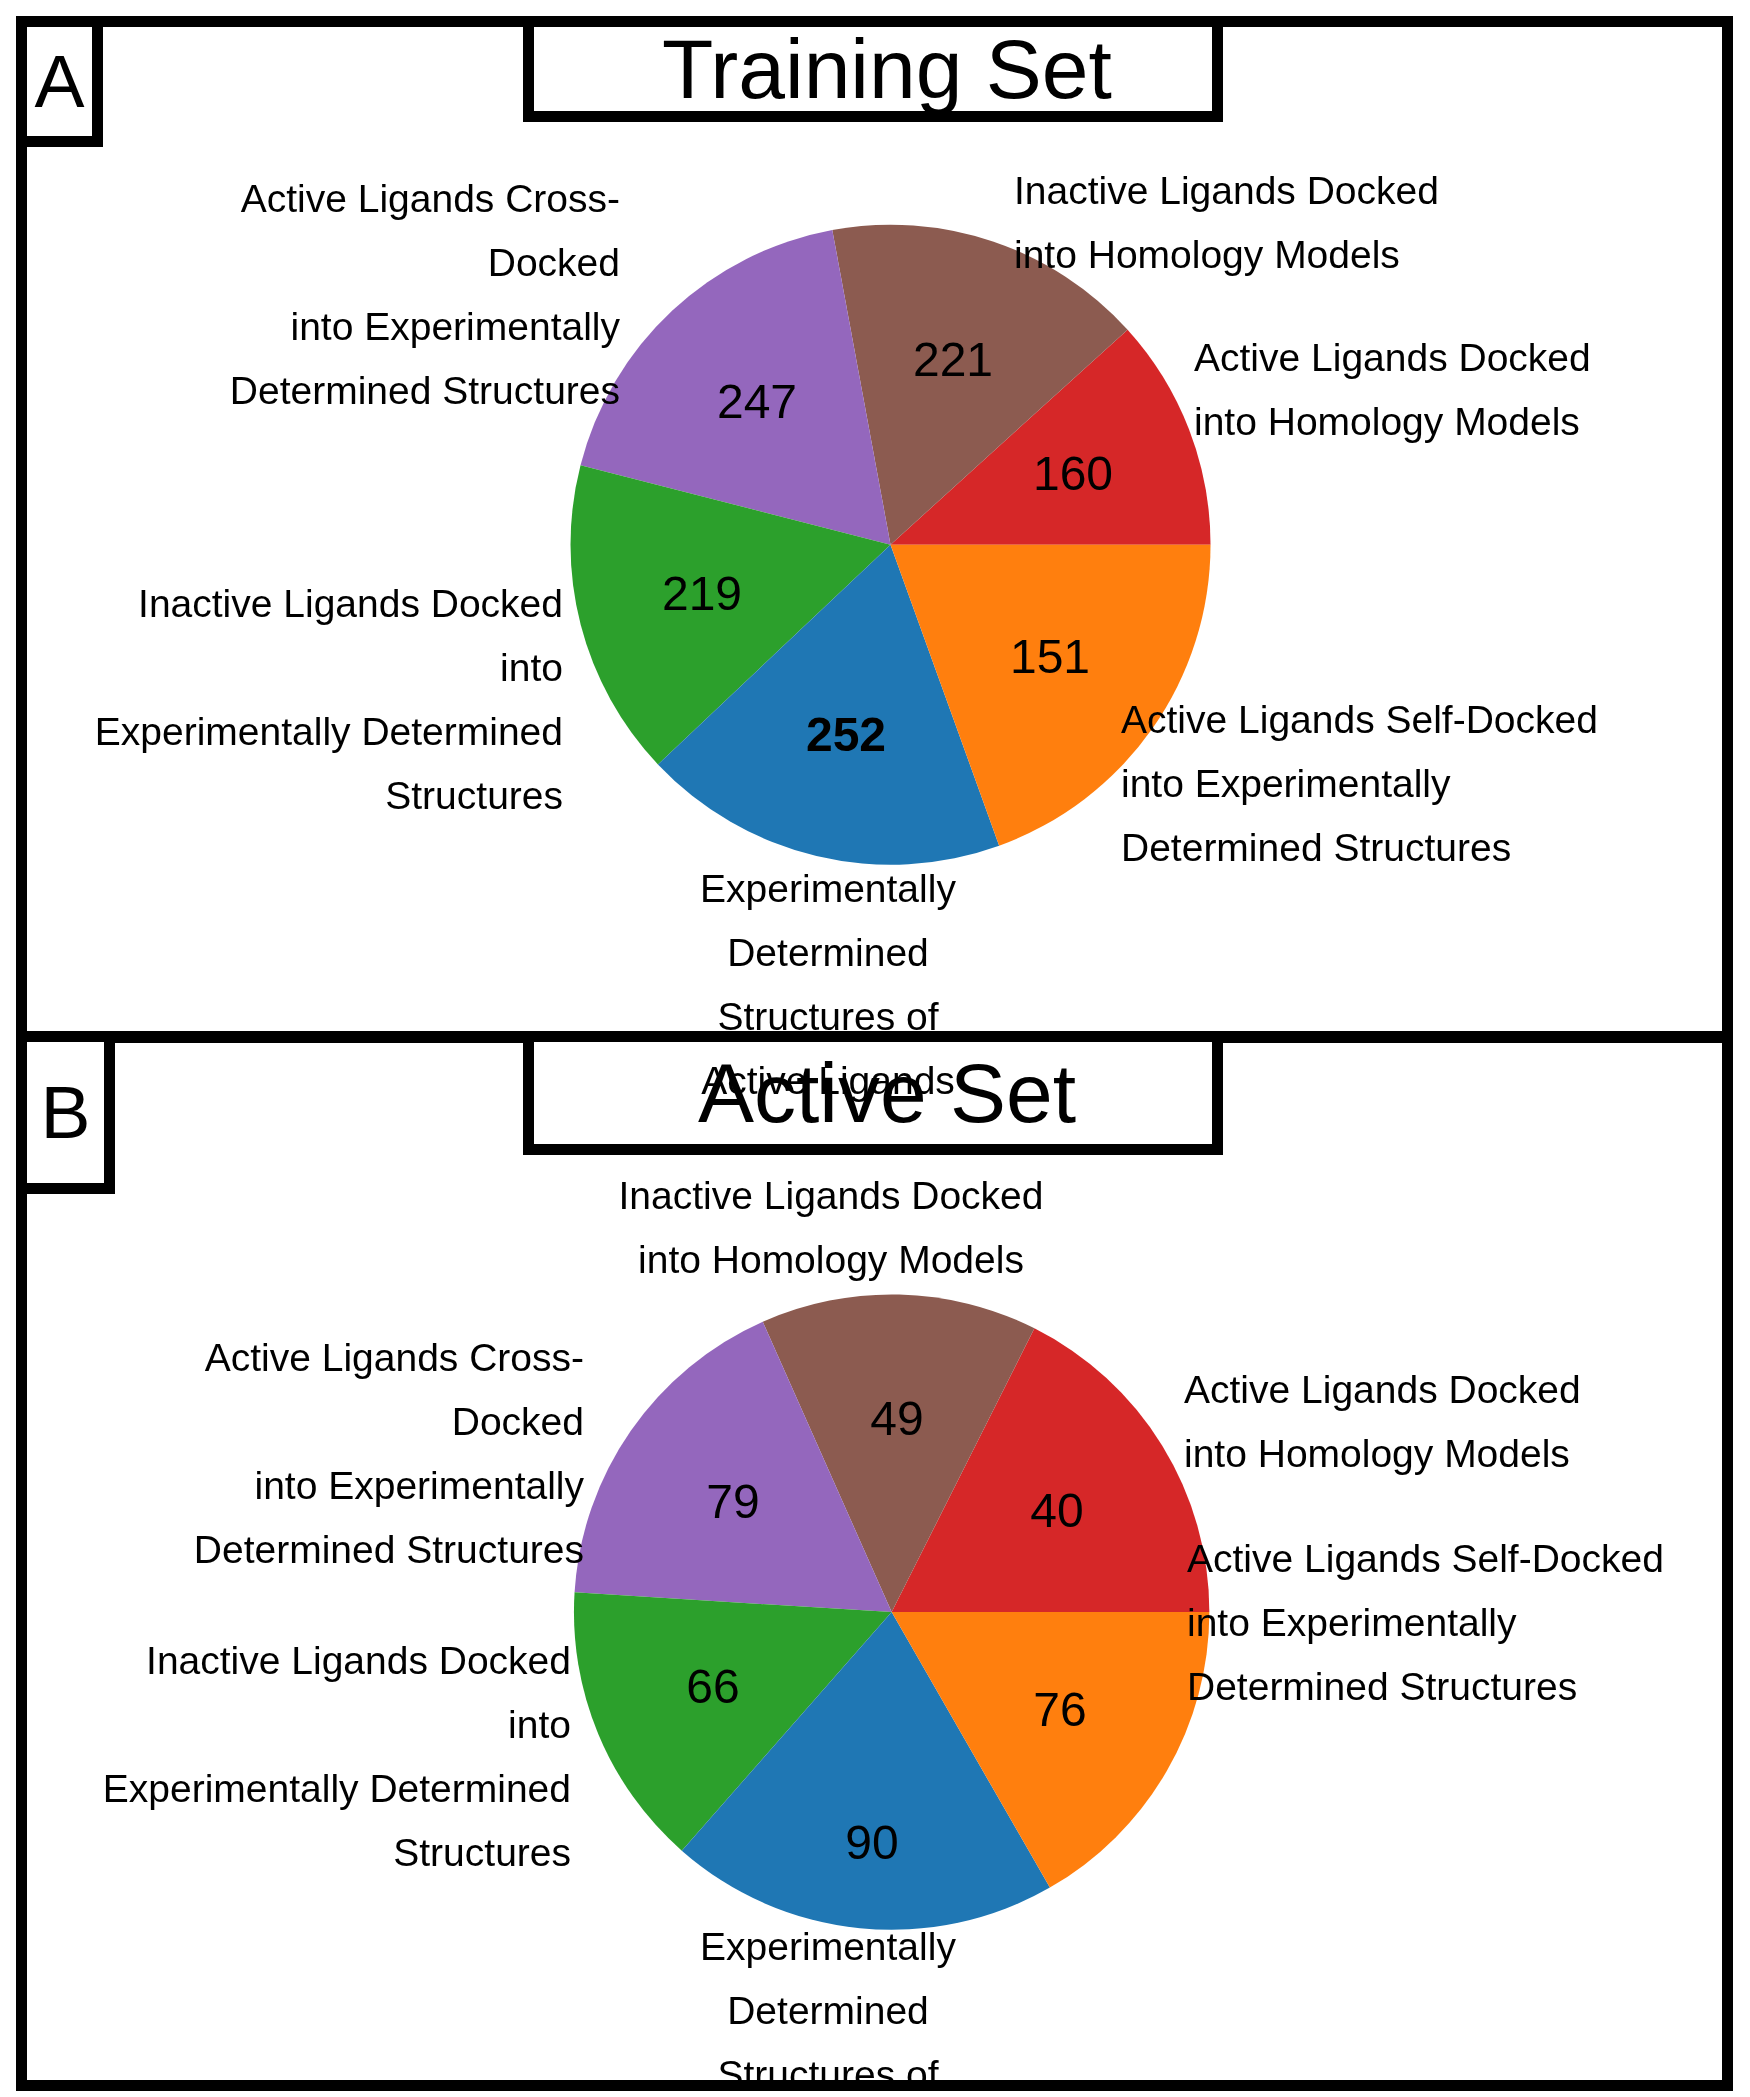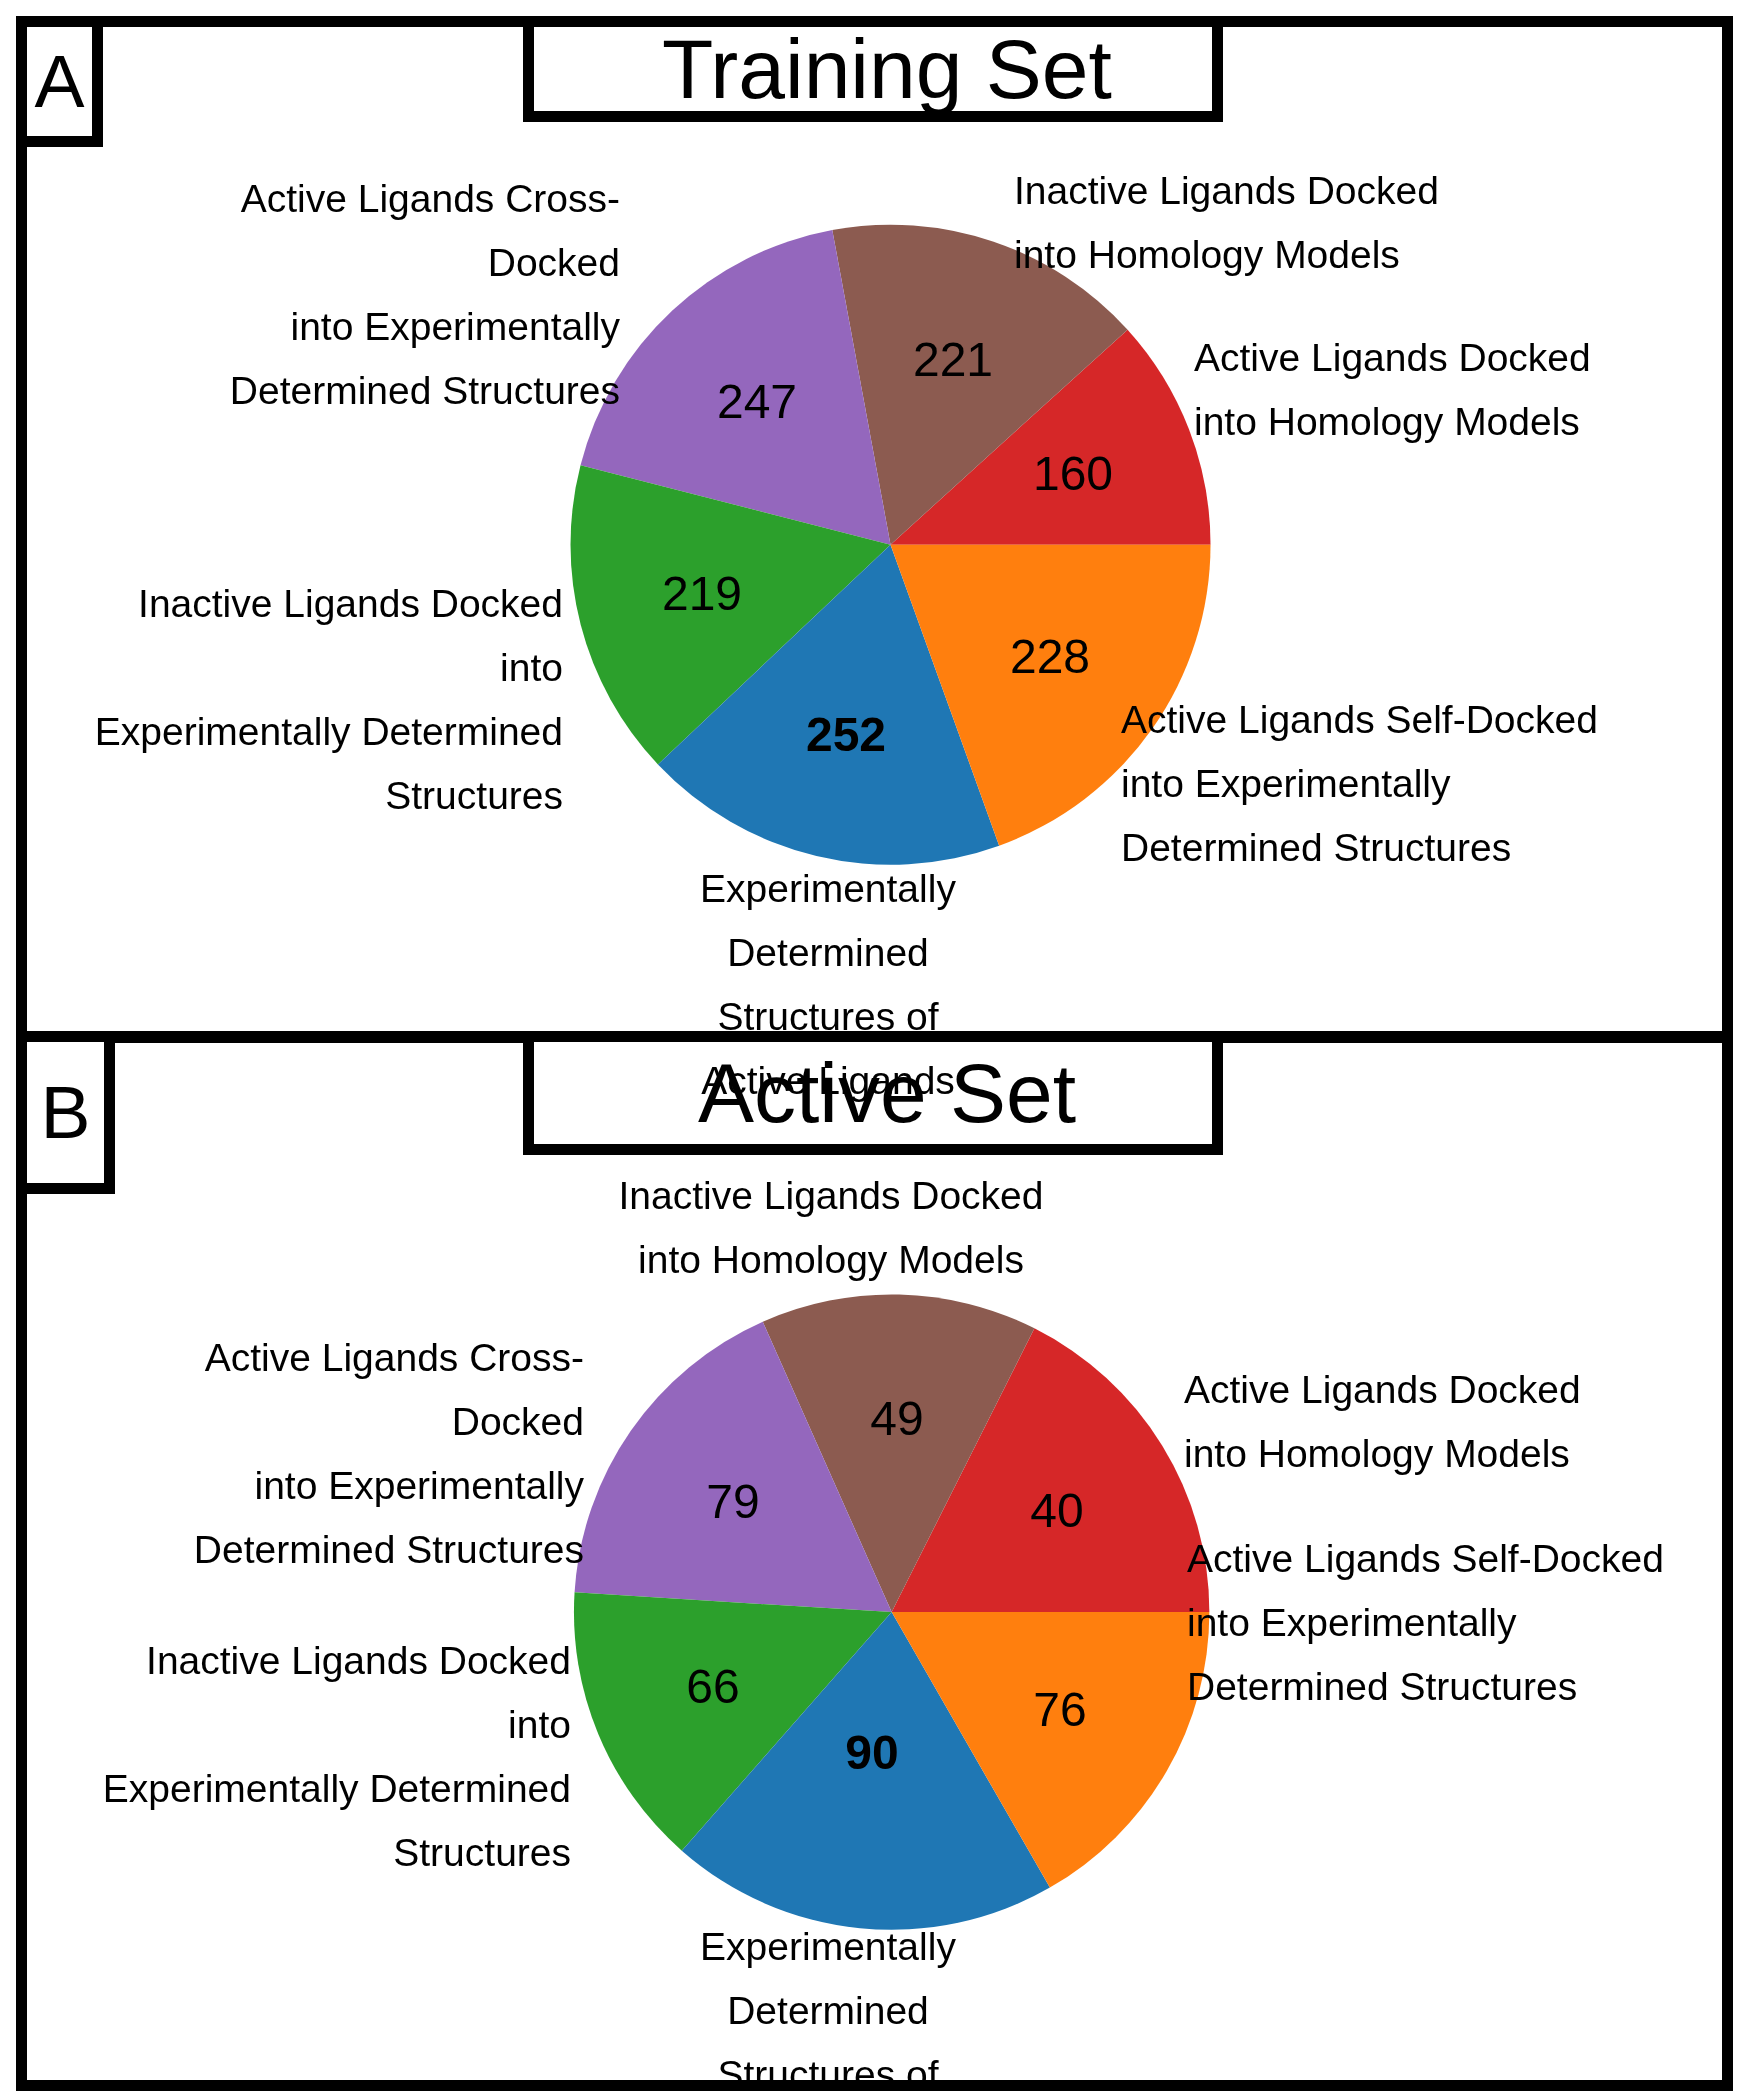--- a/index.html
+++ b/index.html
@@ -145,21 +145,21 @@
 Structures</div>
   <div id="ann-b-5" class="ann">Active Ligands Cross-Docked
 into Experimentally
 Determined Structures</div>
 
 <div class="value-label" style="left: 1073px; top: 474px;">160</div>
     <div class="value-label" style="left: 953px; top: 360px;">221</div>
     <div class="value-label" style="left: 757px; top: 402px;">247</div>
     <div class="value-label" style="left: 702px; top: 594px;">219</div>
     <div class="value-label" style="left: 846px; top: 735px; font-weight: bold;">252</div>
-    <div class="value-label" style="left: 1050px; top: 657px;">228</div>
+    <div class="value-label" style="left: 1050px; top: 657px;">151</div>
     <div class="value-label" style="left: 1057px; top: 1511px;">40</div>
     <div class="value-label" style="left: 897px; top: 1419px;">49</div>
     <div class="value-label" style="left: 733px; top: 1502px;">79</div>
     <div class="value-label" style="left: 713px; top: 1687px;">66</div>
-    <div class="value-label" style="left: 872px; top: 1753px; font-weight: bold;">90</div>
+    <div class="value-label" style="left: 872px; top: 1843px;">90</div>
     <div class="value-label" style="left: 1060px; top: 1710px;">76</div>
   </div>
 
 
 </body></html>

